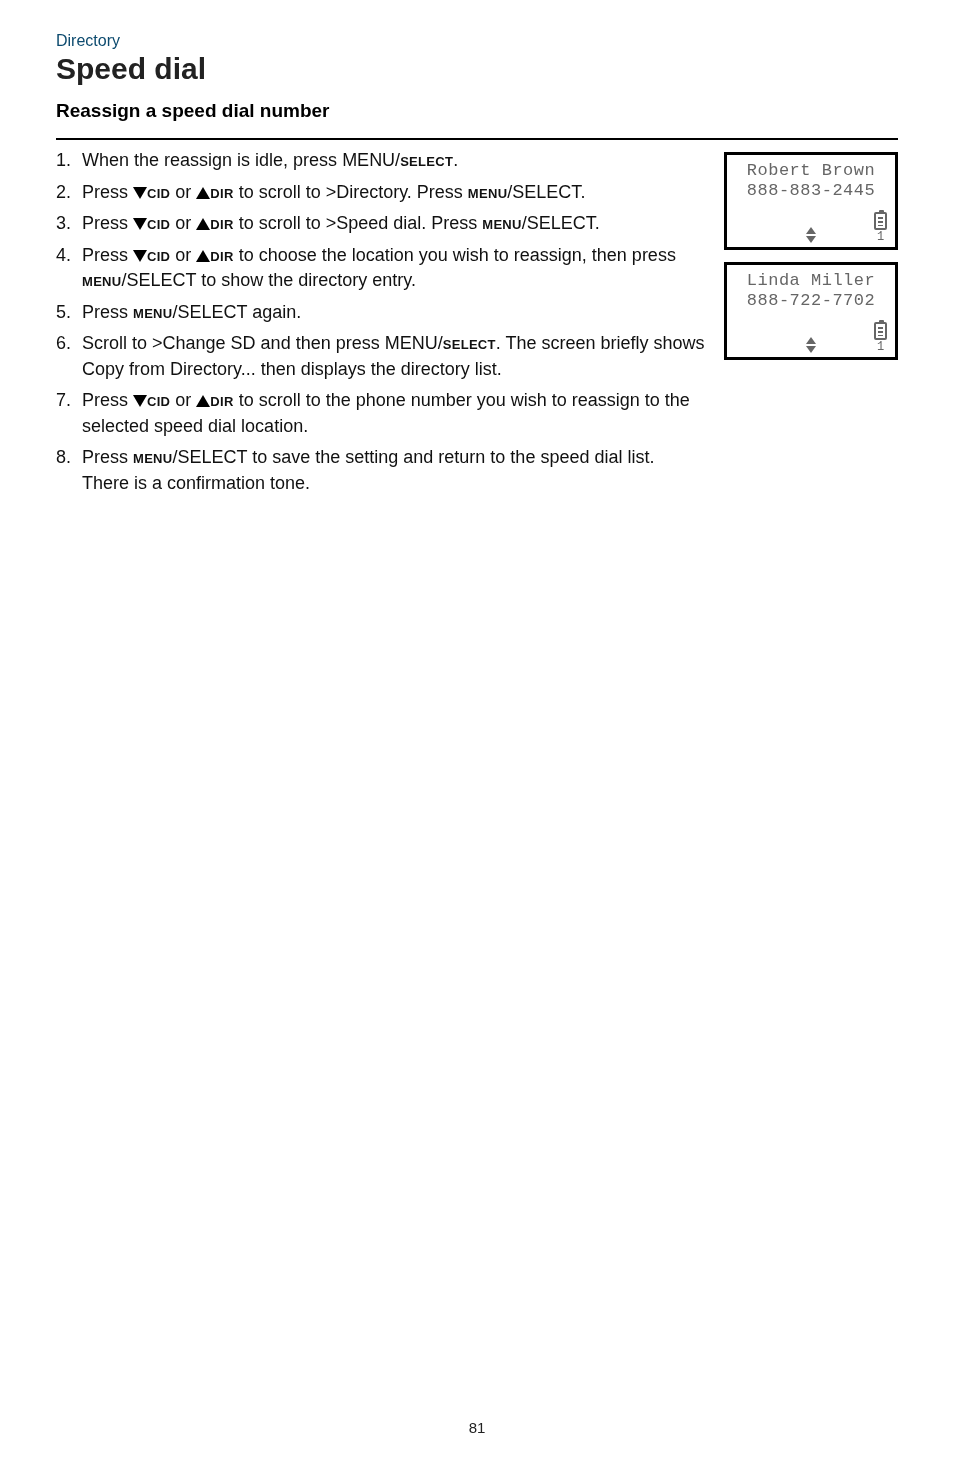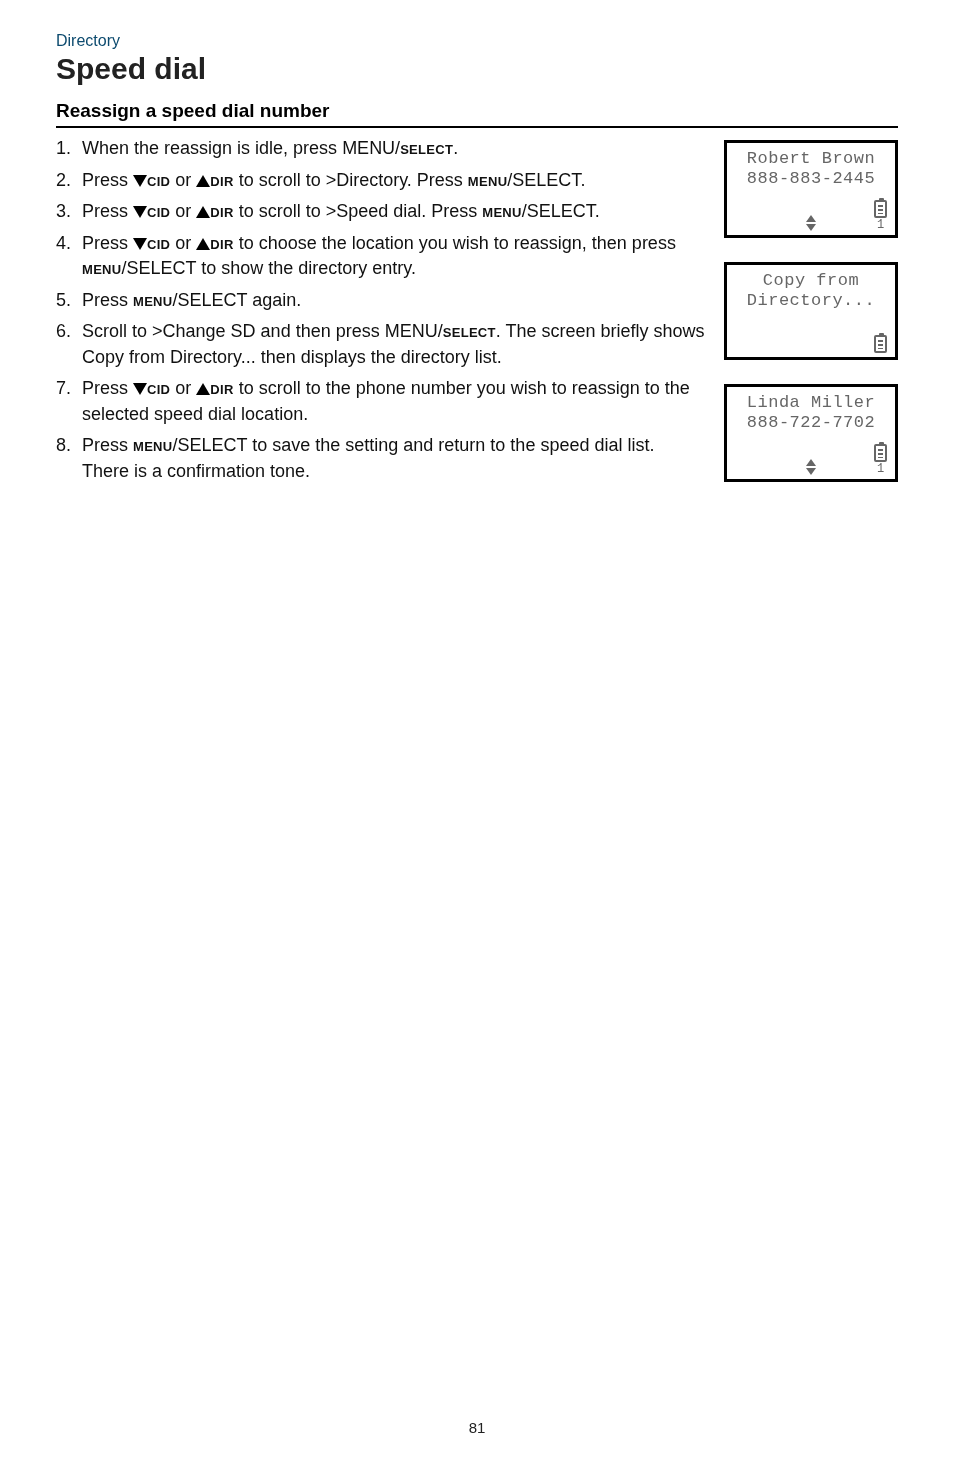--- a/index.html
+++ b/index.html
@@ -21,21 +21,21 @@
     font-size: 30px;
     font-weight: 700;
     color: #222;
     margin-bottom: 14px;
   }
   .section-title {
     font-size: 19px;
     font-weight: bold;
     color: #000;
     border-bottom: 2px solid #000;
-    padding-bottom: 4px;
+    padding-bottom: 16px;
     margin-bottom: 8px;
   }
   .content-row { display: flex; gap: 18px; }
   .steps { flex: 1; }
   ol.steps-list { list-style: none; counter-reset: step; }
   ol.steps-list > li {
     counter-increment: step;
     position: relative;
     padding-left: 26px;
     font-size: 18px;
@@ -51,21 +51,21 @@
   }
   .tri-down, .tri-up {
     display: inline-block;
     width: 0; height: 0;
     vertical-align: -1px;
   }
   .tri-down { border-left: 7px solid transparent; border-right: 7px solid transparent; border-top: 12px solid #000; }
   .tri-up   { border-left: 7px solid transparent; border-right: 7px solid transparent; border-bottom: 12px solid #000; }
   .sc { font-variant: all-small-caps; font-weight: bold; letter-spacing: .3px; }
   .b { font-weight: normal; }
-  .screens { width: 174px; flex: none; display: flex; flex-direction: column; gap: 24px; padding-top: 4px; }
+  .screens { width: 174px; flex: none; display: flex; flex-direction: column; gap: 12px; padding-top: 4px; }
   .lcd {
     border: 3px solid #000;
     width: 174px;
     height: 98px;
     padding: 6px 8px 4px 8px;
     position: relative;
     font-family: "Courier New", monospace;
     color: #666;
   }
   .lcd .line1 { text-align: center; font-size: 17px; letter-spacing: .5px; line-height: 1.15; }
@@ -161,30 +161,20 @@
           <span class="mini-up"></span>
           <span class="mini-down"></span>
         </span>
         <span class="right-icons">
           <span class="battery"></span>
           <span class="one">1</span>
         </span>
       </div>
     </div>
 
-    <div class="lcd">
-      <div class="line1">Copy from</div>
-      <div class="line2">Directory...</div>
-      <div class="bottom">
-        <span></span>
-        <span class="right-icons">
-          <span class="battery"></span>
-        </span>
-      </div>
-    </div>
 
     <div class="lcd">
       <div class="line1">Linda Miller</div>
       <div class="line2">888-722-7702</div>
       <div class="bottom">
         <span></span>
         <span class="center">
           <span class="mini-up"></span>
           <span class="mini-down"></span>
         </span>

